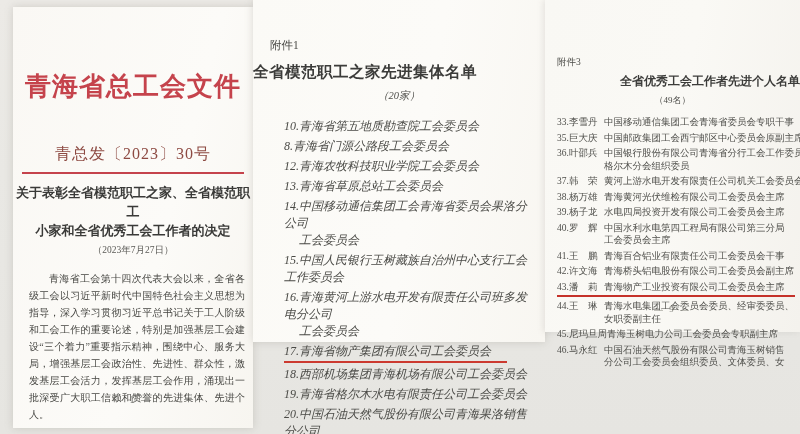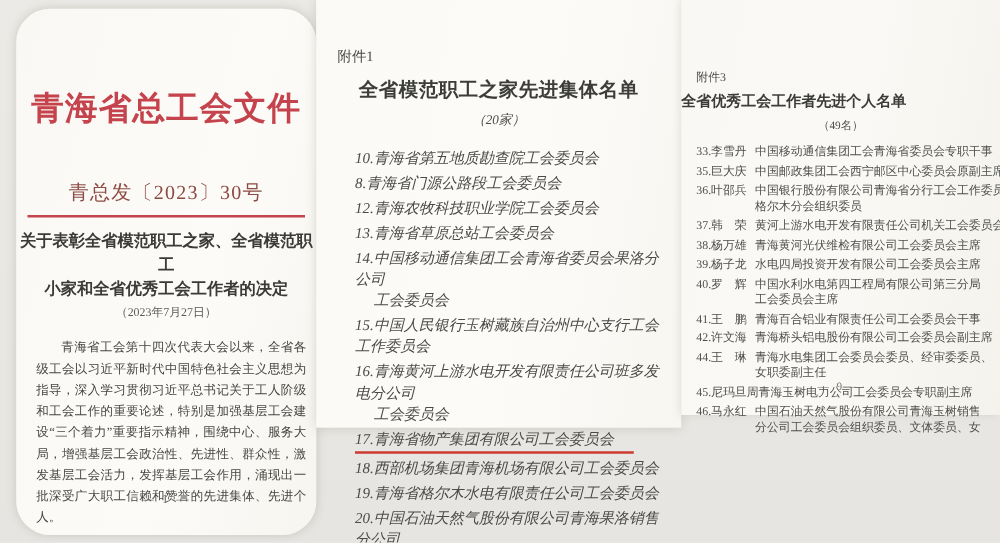--- a/index.html
+++ b/index.html
@@ -7,53 +7,53 @@
     width:800px;height:434px;overflow:hidden;
     background:#e9e8e4;
     font-family:"Liberation Serif","DejaVu Serif",serif;
   }
   .canvas{position:relative;width:800px;height:434px;
     background:linear-gradient(180deg,#eceae6 0%,#e9e8e4 40%,#e6e5e1 100%);}
   .page{position:absolute;background:#fbfaf6;box-shadow:0 0 8px rgba(120,115,105,.25);}
 
   
   .page-left{left:13px;top:7px;width:240px;height:421px;
-    background:linear-gradient(105deg,#faf8f4 0%,#fcfbf8 60%,#f7f5f0 100%);border-radius:27px;}
+    background:linear-gradient(105deg,#faf8f4 0%,#fcfbf8 60%,#f7f5f0 100%);}
   .agency-title{margin-top:62px;text-align:center;font-size:26px;font-weight:bold;
     color:#c5434c;letter-spacing:1px;white-space:nowrap;}
   .doc-number{margin-top:40px;text-align:center;font-size:16px;color:#8d4a42;letter-spacing:1px;}
   .red-rule{margin:7px 9px 0 9px;height:2px;background:#c5434c;}
   .decision-title{margin-top:9px;text-align:center;font-size:13px;font-weight:bold;
     line-height:19px;color:#3a3a38;}
   .decision-date{margin-top:4px;text-align:center;font-size:9.5px;color:#5a5a56;}
   .paragraph{margin:13px 8px 0 16px;font-size:10px;line-height:17px;
     text-align:justify;text-indent:2em;color:#464642;}
   .pageno-left{position:absolute;bottom:23px;left:0;width:100%;text-align:center;
     font-size:10px;color:#6a6a66;letter-spacing:2px;}
 
   
   .page-mid{left:253px;top:0;width:292px;height:342px;
     background:linear-gradient(100deg,#fbfaf6 0%,#fcfbf8 55%,#f8f6f1 100%);}
   .att-label-1{margin:38px 0 0 17px;font-size:11.5px;color:#4a4a46;}
-  .m-title{margin-top:9px;text-align:center;font-size:15.5px;font-weight:bold;
+  .m-title{margin-top:9px;font-size:15.5px;font-weight:bold;
     letter-spacing:.5px;color:#3c3c3a;white-space:nowrap;}
   .m-count{margin-top:6px;text-align:center;font-size:10.5px;color:#4c4c48;font-style:italic;}
   .m-list{margin:15px 12px 0 31px;font-size:12px;color:#4a4a46;}
   .m-item{margin-bottom:3px;}
   .m-item .ln{line-height:17px;font-style:italic;}
   .m-item .cont{padding-left:15px;}
   .m-item.underlined .first{display:inline-block;border-bottom:2px solid #cc3a30;
     padding-bottom:1px;padding-right:16px;}
 
   
   .page-right{left:545px;top:0;width:255px;height:332px;
     background:linear-gradient(100deg,#f9f8f4 0%,#faf9f5 50%,#f4f2ed 100%);
     box-shadow:-2px 0 6px rgba(120,115,105,.15);}
   .att-label-3{margin:56px 0 0 12px;font-size:9.5px;color:#4c4c48;}
-  .r-title{margin-top:4px;text-align:left;font-size:12px;font-weight:bold;
+  .r-title{margin-top:4px;text-align:right;font-size:12px;font-weight:bold;
     color:#3c3c3a;white-space:nowrap;}
   .r-count{margin-top:4px;text-align:center;font-size:9px;color:#4c4c48;}
   .r-list{margin:9px 5px 0 12px;font-size:9.5px;color:#4f4f4b;}
   .r-item{margin-bottom:3px;}
   .r-item .row{display:flex;line-height:12.5px;}
   .r-item .rn{flex:0 0 47px;white-space:nowrap;}
   .r-item .rd{flex:1;white-space:nowrap;}
   .r-item.underlined{border-bottom:2px solid #c5322a;padding-bottom:2px;margin-bottom:3px;}
   .pageno-right{position:absolute;bottom:18px;left:0;width:100%;text-align:center;
     font-size:9px;color:#76766f;letter-spacing:2px;}
@@ -179,20 +179,26 @@
             <span class="rn">41.王　鹏</span>
             <span class="rd">青海百合铝业有限责任公司工会委员会干事</span>
           </div>
         </div>
         <div class="r-item">
           <div class="row">
             <span class="rn">42.许文海</span>
             <span class="rd">青海桥头铝电股份有限公司工会委员会副主席</span>
           </div>
         </div>
+        <div class="r-item underlined">
+          <div class="row">
+            <span class="rn">43.潘　莉</span>
+            <span class="rd">青海物产工业投资有限公司工会委员会主席</span>
+          </div>
+        </div>
         <div class="r-item">
           <div class="row">
             <span class="rn">44.王　琳</span>
             <span class="rd">青海水电集团工会委员会委员、经审委委员、</span>
           </div>
           <div class="row">
             <span class="rn"></span>
             <span class="rd">女职委副主任</span>
           </div>
         </div>

